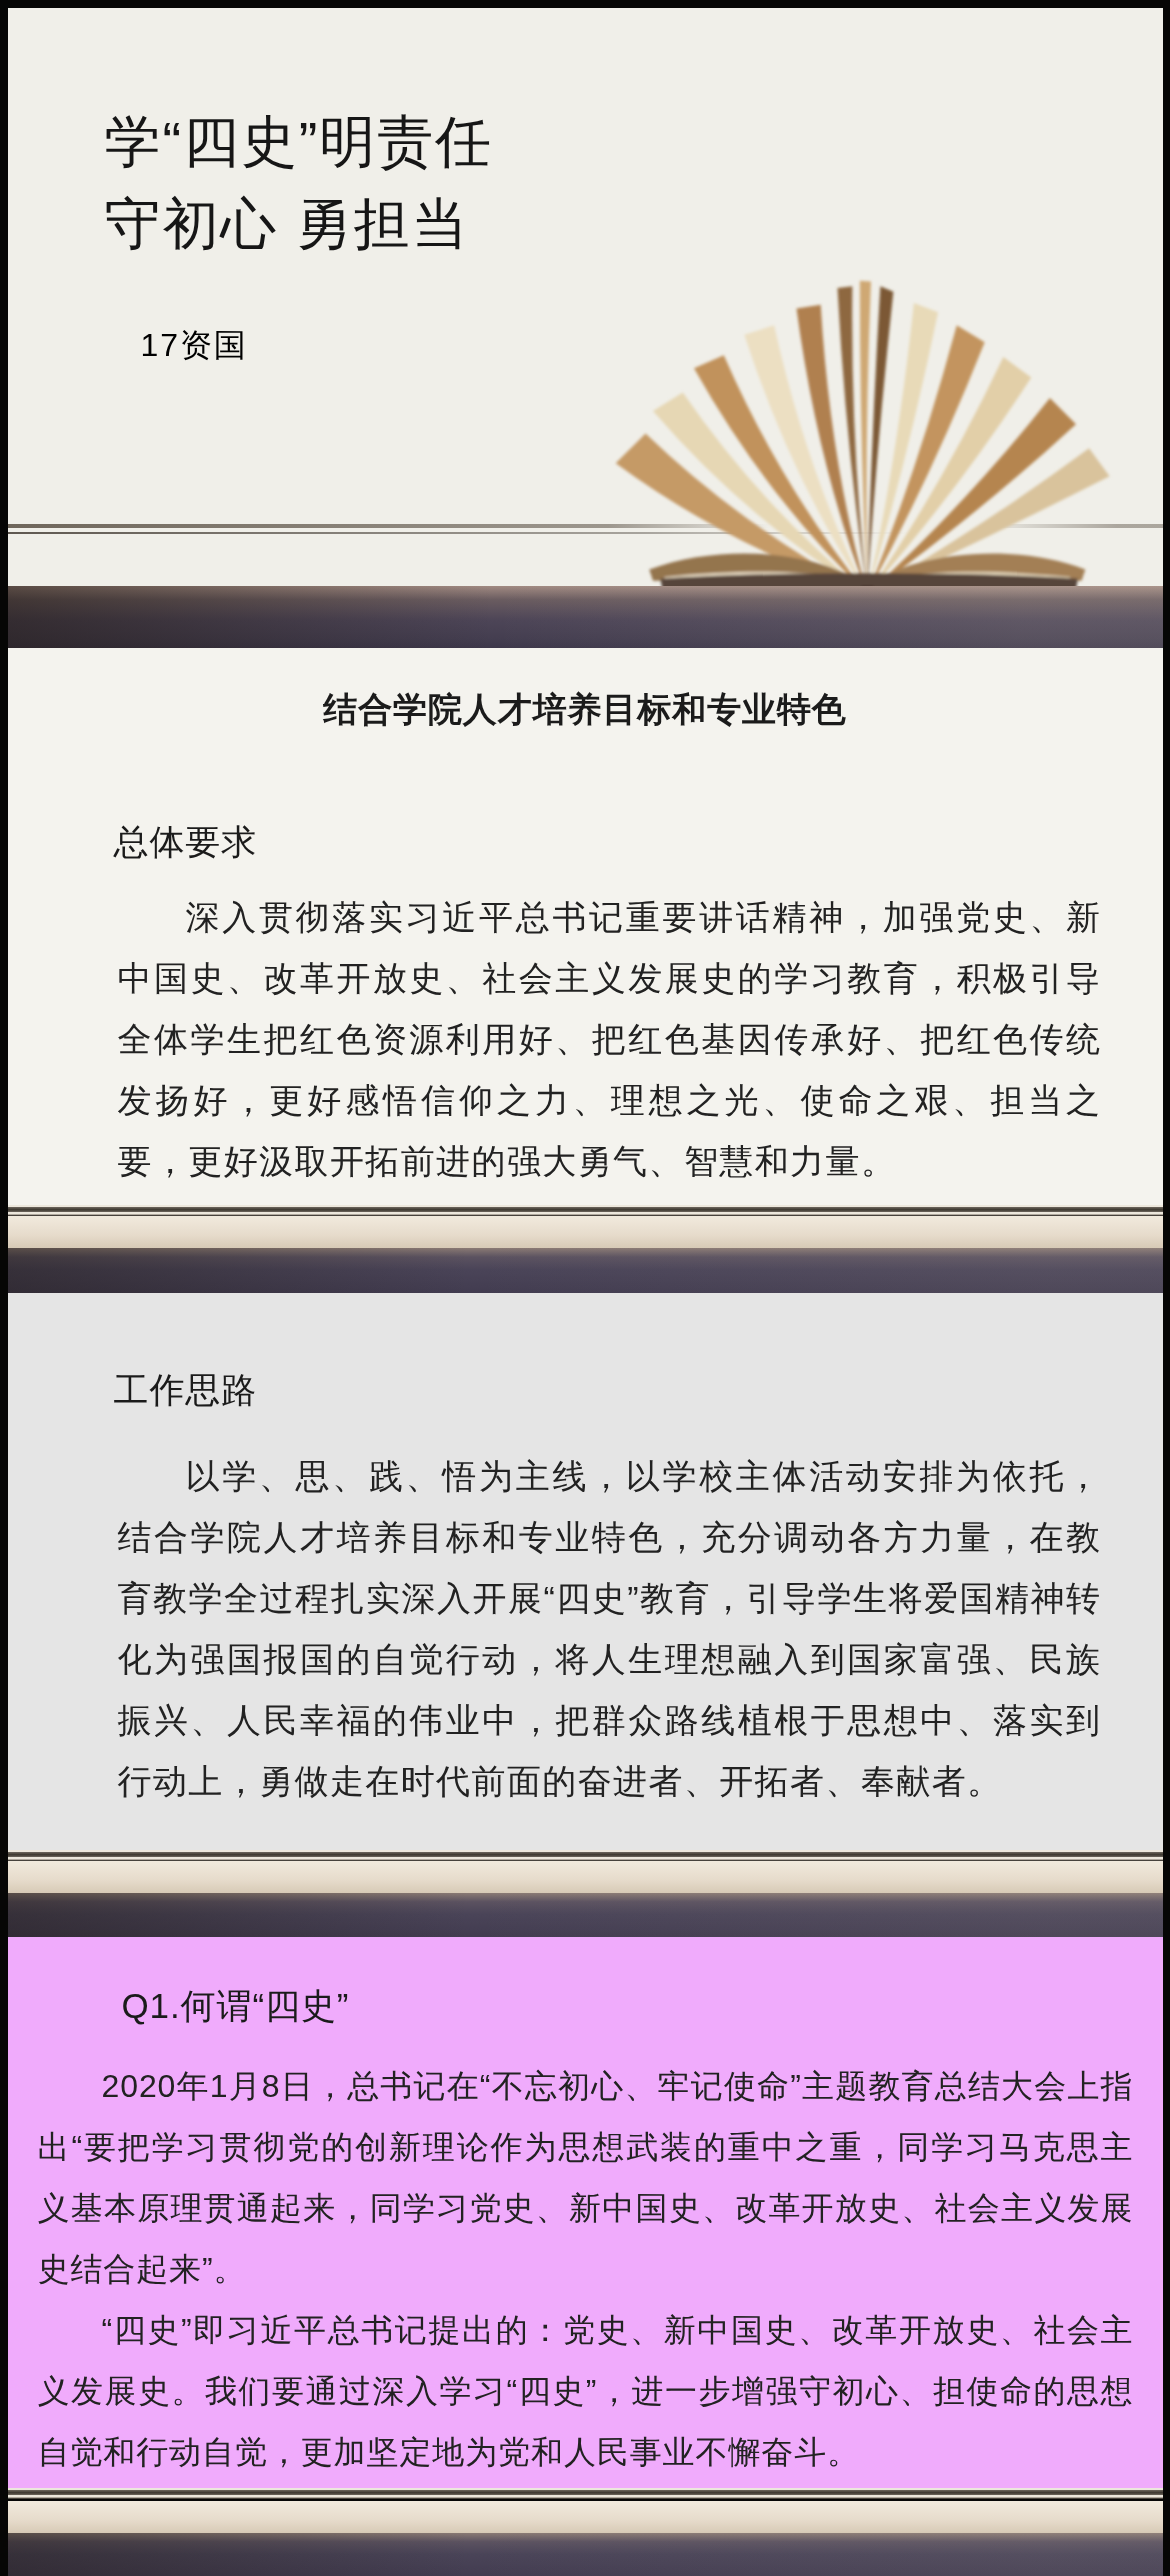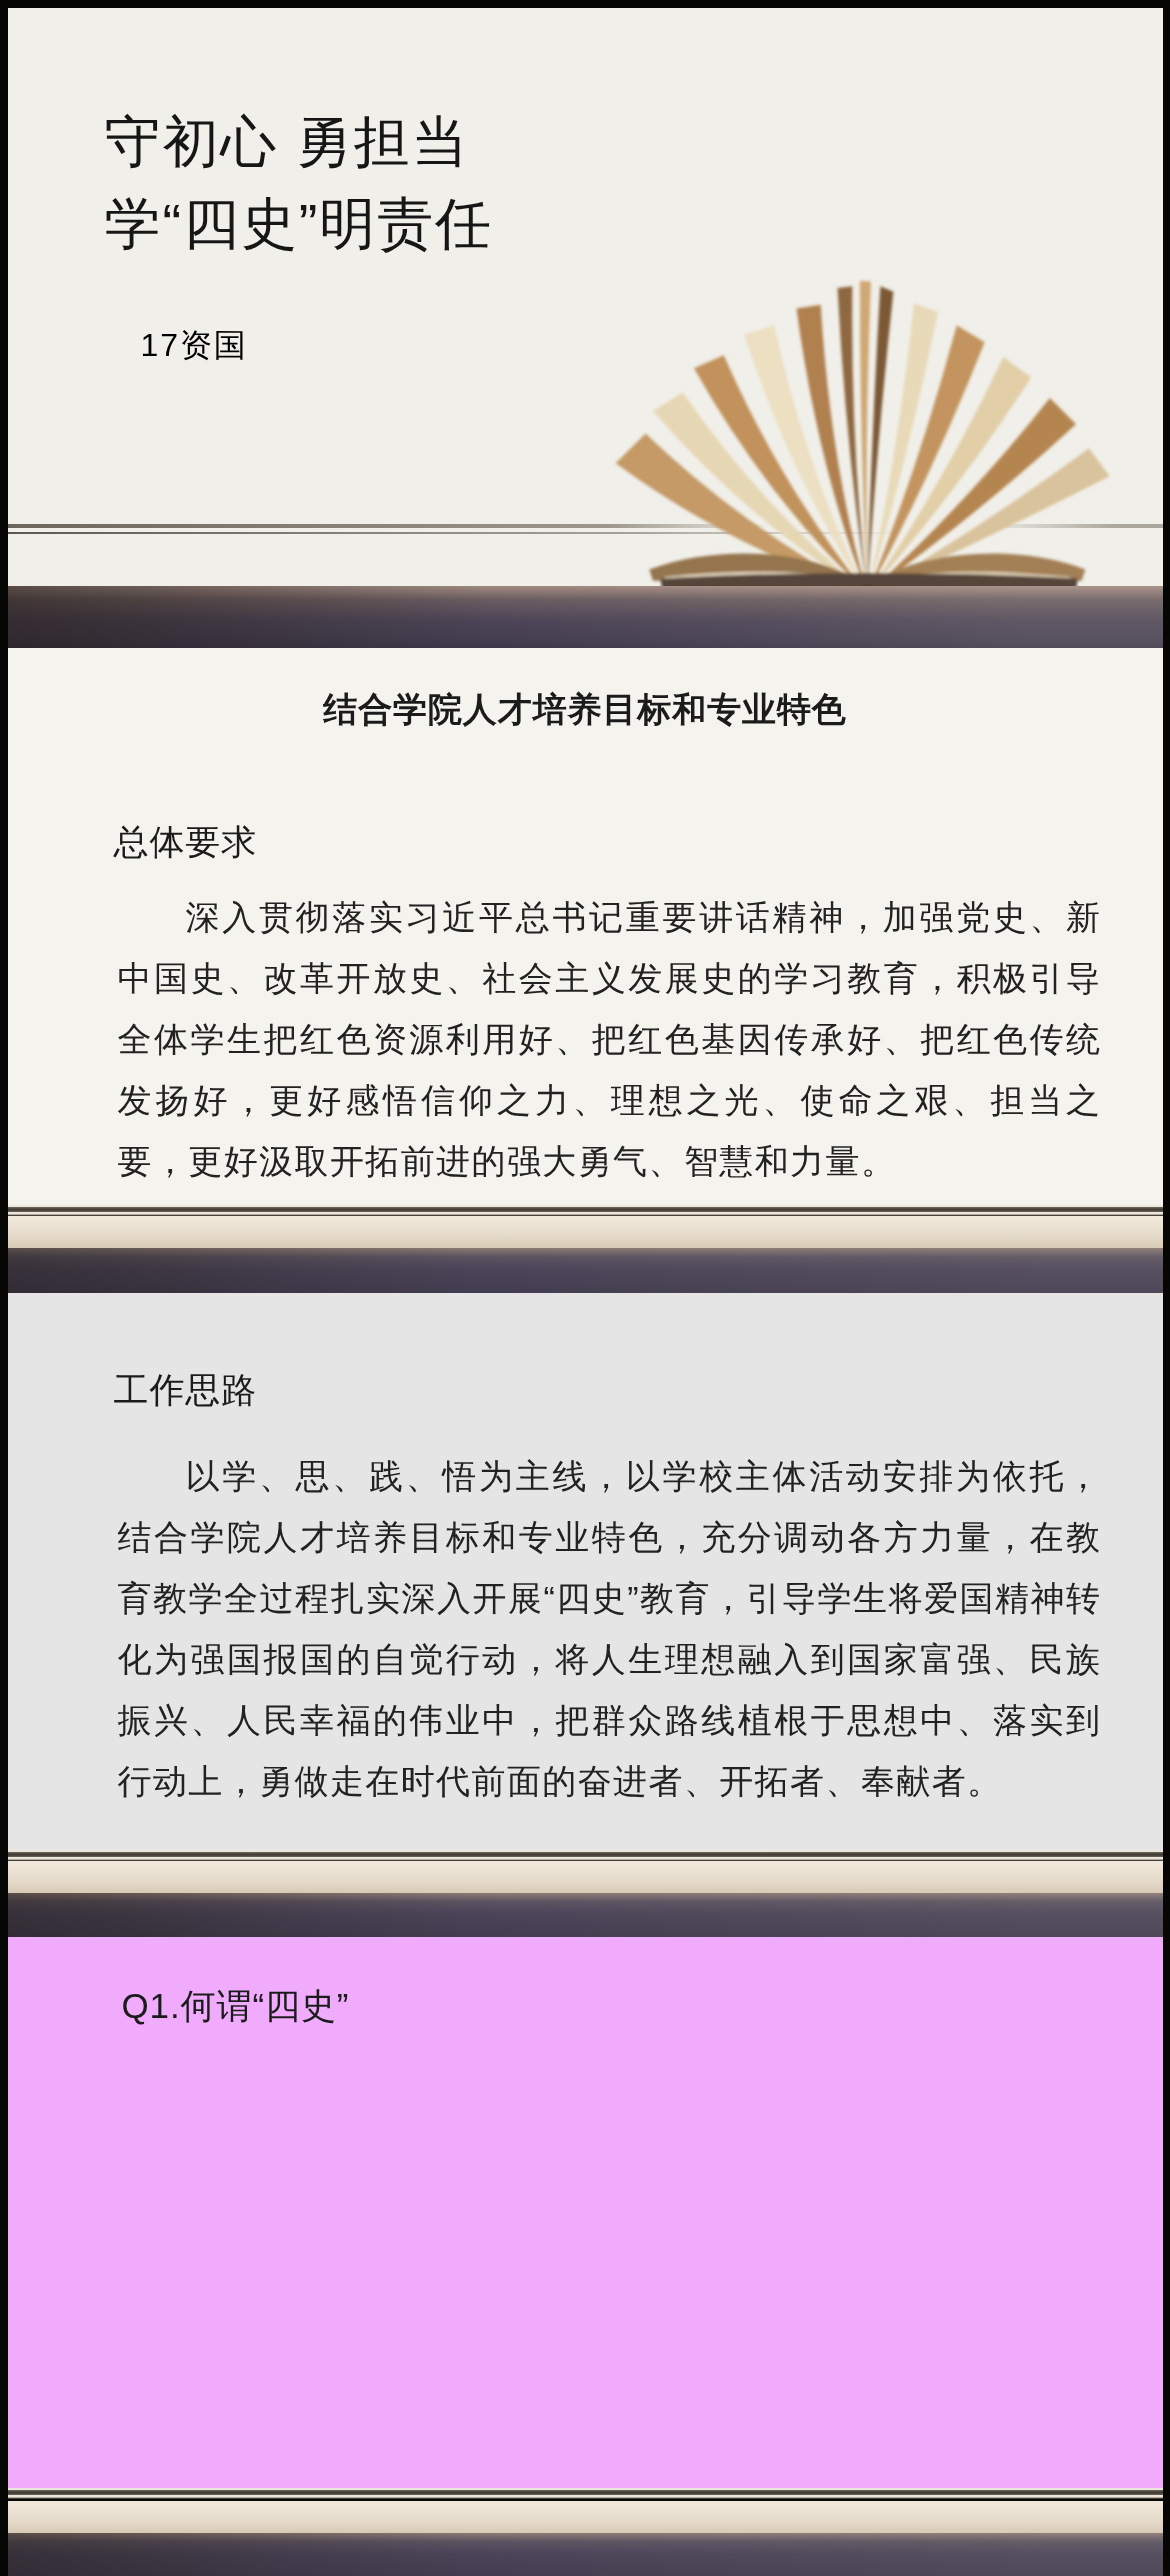--- a/index.html
+++ b/index.html
@@ -105,22 +105,22 @@
   .bandD .band-dark{top:45px;}
 </style>
 </head>
 <body>
 
 <div class="canvas">
   <div class="frame">
 
     <section class="slide slide1">
       <div class="cover-title">
+        <div>学“四史”明责任</div>
         <div>守初心 勇担当</div>
-        <div>学“四史”明责任</div>
       </div>
       <div class="cover-subtitle">17资国</div>
 
       <div class="table-strip">
         <div class="table-edge-line1"></div>
         <div class="table-edge-line2"></div>
       </div>
 
       <svg class="book" viewBox="0 0 630 400" xmlns="http://www.w3.org/2000/svg">
         <defs>
@@ -183,20 +183,24 @@
     <div class="band bandC">
       <div class="band-light"></div>
       <div class="band-hair"></div>
       <div class="band-hair2"></div>
       <div class="band-beige"></div>
       <div class="band-dark"></div>
     </div>
 
     <section class="slide slide4">
       <div class="subhead">Q1.何谓“四史”</div>
+      <div class="body-block">
+        <p>2020年1月8日，总书记在“不忘初心、牢记使命”主题教育总结大会上指出“要把学习贯彻党的创新理论作为思想武装的重中之重，同学习马克思主义基本原理贯通起来，同学习党史、新中国史、改革开放史、社会主义发展史结合起来”。</p>
+        <p>“四史”即习近平总书记提出的：党史、新中国史、改革开放史、社会主义发展史。我们要通过深入学习“四史”，进一步增强守初心、担使命的思想自觉和行动自觉，更加坚定地为党和人民事业不懈奋斗。</p>
+      </div>
     </section>
 
     <div class="band bandD">
       <div class="band-light"></div>
       <div class="band-hair"></div>
       <div class="band-hair2"></div>
       <div class="band-beige"></div>
       <div class="band-dark"></div>
     </div>
 

